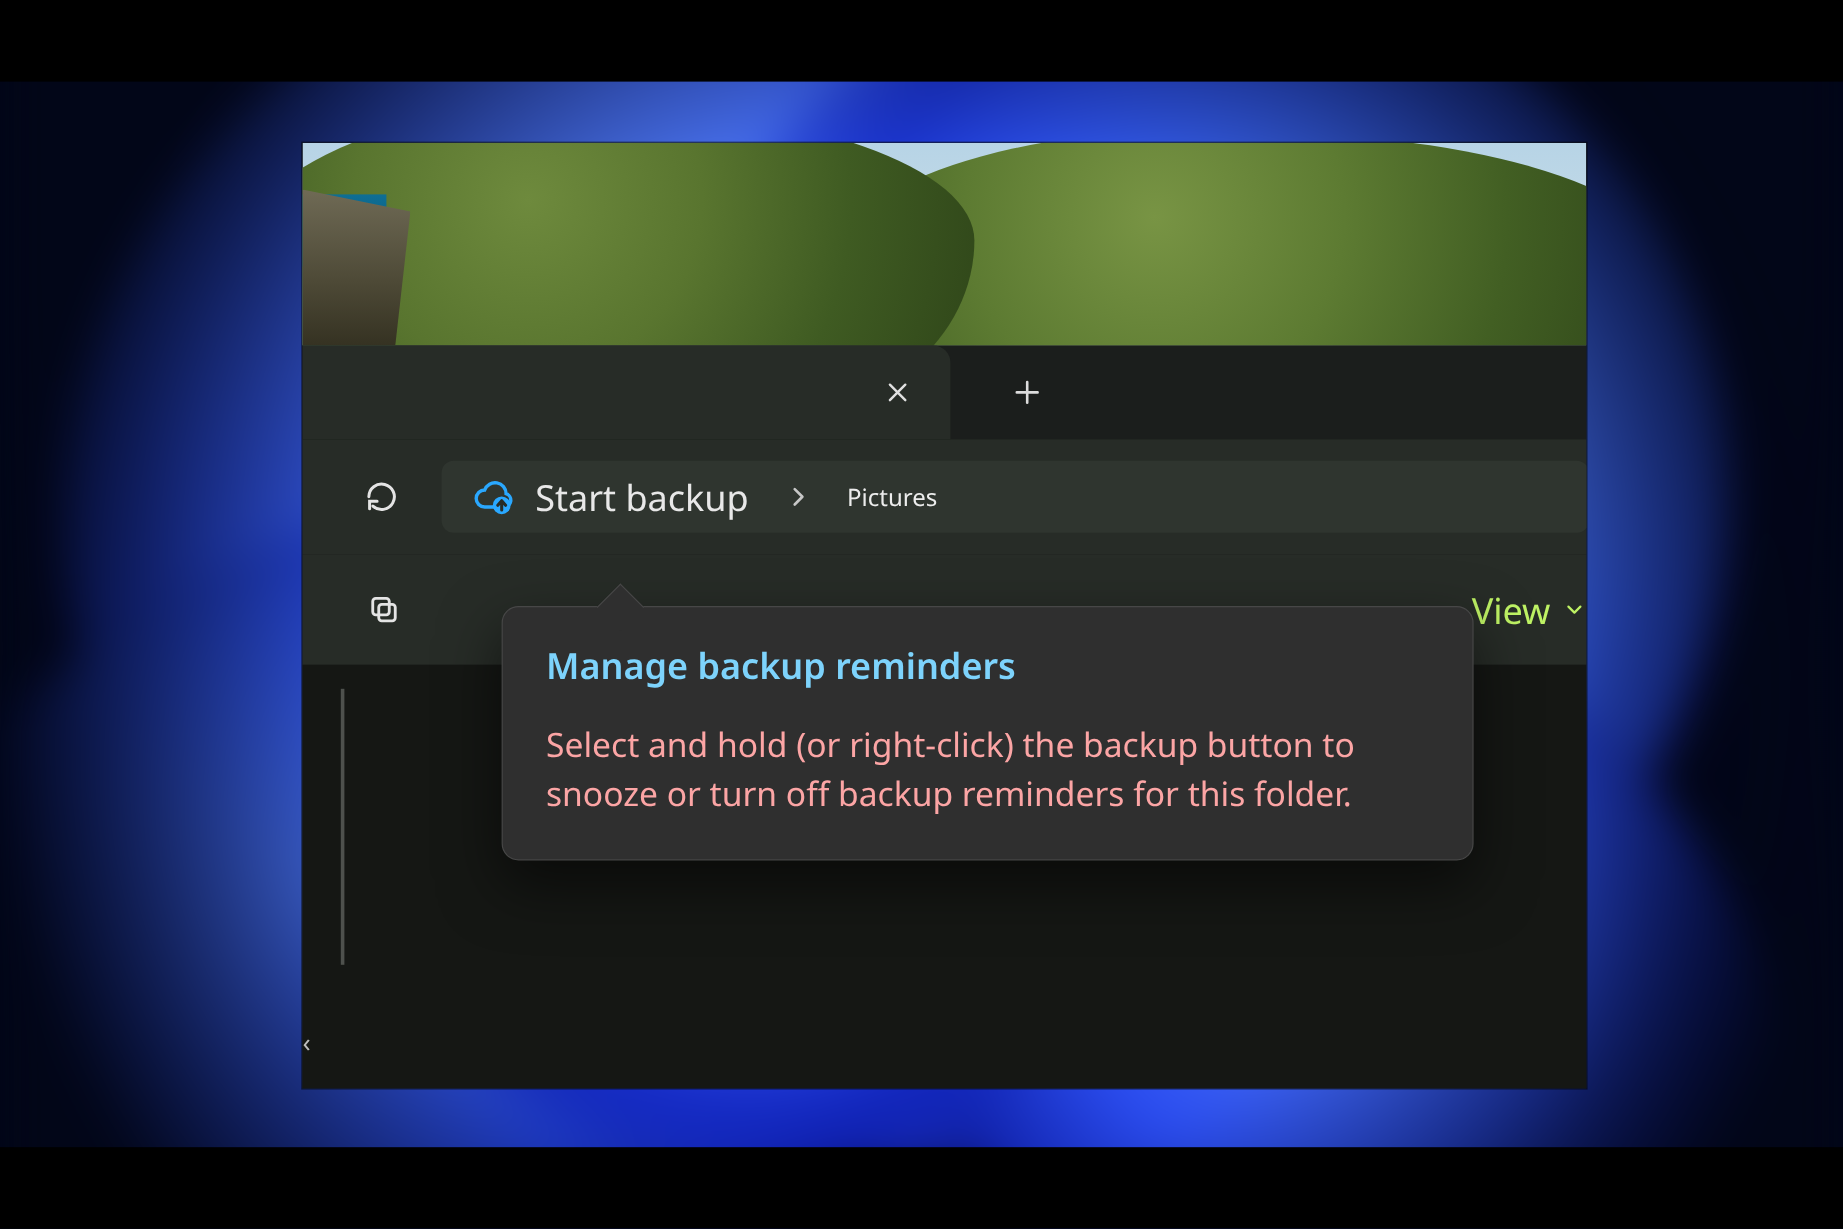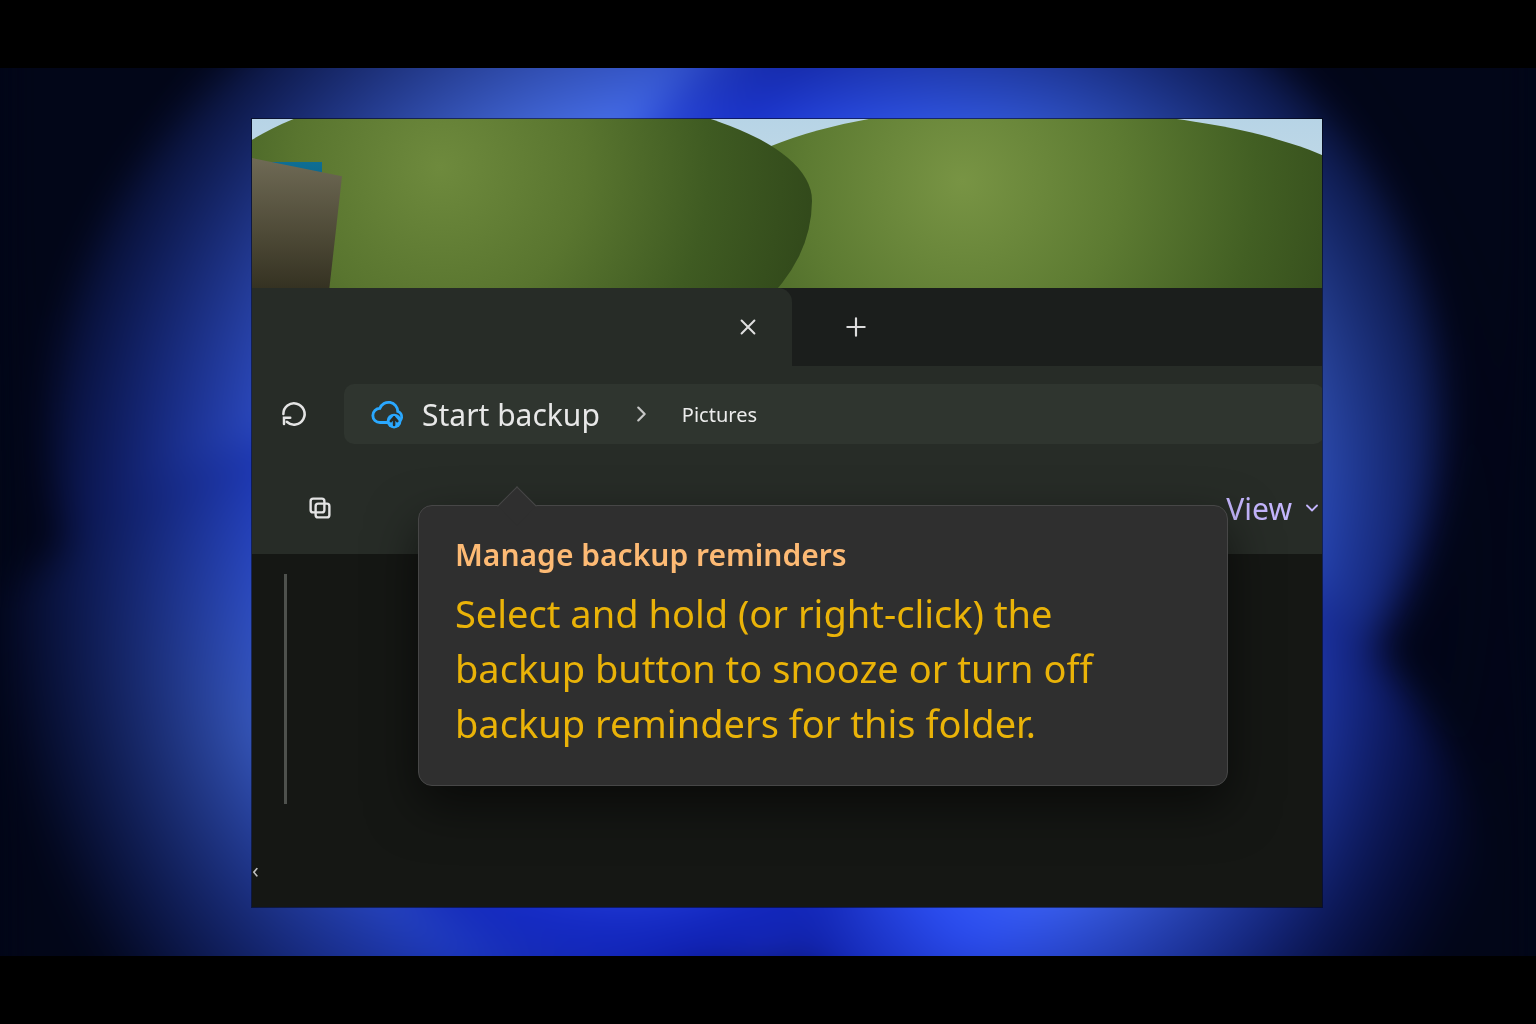--- a/index.html
+++ b/index.html
@@ -55,50 +55,50 @@
   .tab-active{position:absolute;left:0;top:0;height:78px;width:540px;
       background:#272c27;border-top-right-radius:14px;display:flex;align-items:center;
       justify-content:flex-end;padding-right:28px;}
   .tab-close{width:32px;height:32px;display:flex;align-items:center;justify-content:center;
       color:#e0e0e0;border-radius:6px;}
   .new-tab{position:absolute;left:572px;top:0;height:78px;width:64px;
       display:flex;align-items:center;justify-content:center;color:#dcdcdc;}
 
   
   .addr{height:96px;background:#272c27;display:flex;align-items:center;gap:28px;
-        padding-left:20px;}
+        padding-left:44px;}
   .iconbtn{width:44px;height:44px;display:flex;align-items:center;justify-content:center;
            color:#e4e4e4;border-radius:8px;}
   .crumbs{display:flex;align-items:center;gap:30px;height:60px;
           background:#2f352f;border-radius:10px;padding:0 26px;flex:1;margin-right:-2px;}
   .backup-pill{display:flex;align-items:center;gap:18px;color:#e8e8e8;font-size:30px;}
   .chev{color:#c7c7c7;}
   .crumb{font-size:20px;color:#ececec;}
 
   
   .cmd{height:92px;background:#272c27;display:flex;align-items:center;
        padding-left:46px;gap:32px;position:relative;color:#e4e4e4;}
   .view{position:absolute;right:0;top:0;height:92px;display:flex;align-items:center;
-        gap:10px;font-size:30px;color:#c4b5fd;padding-right:0;}
+        gap:10px;font-size:30px;color:#bef264;padding-right:0;}
 
   
   .pane{position:absolute;left:0;right:0;top:435px;bottom:0;background:#151714;}
   .vline{position:absolute;left:32px;top:20px;width:3px;height:230px;background:#4e514d;}
   .nub{position:absolute;left:0px;top:300px;width:12px;height:30px;font-size:22px;color:#bdbdbd;}
 
   
   .tooltip{position:absolute;left:418px;top:505px;width:810px;
            background:#2f2f2f;border:1px solid #474747;border-radius:14px;
            padding:28px 36px 34px;color:#e6e6e6;
            box-shadow:0 20px 50px rgba(0,0,0,.55);}
   .tooltip .tip{position:absolute;left:84px;top:-14px;width:28px;height:28px;
            background:#2f2f2f;border-left:1px solid #474747;border-top:1px solid #474747;
            transform:rotate(45deg);}
-  .tooltip h3{font-size:30px;font-weight:600;margin-bottom:11px;color:#fdba74;}
-  .tooltip p{font-size:38px;line-height:1.45;color:#eab308;}
+  .tooltip h3{font-size:30px;font-weight:600;margin-bottom:26px;color:#7dd3fc;}
+  .tooltip p{font-size:28px;line-height:1.45;color:#fca5a5;}
 
   svg{display:block;}
 </style>
 </head>
 <body>
 
 <div class="wallpaper">
   <div class="petal p1"></div>
   <div class="petal p2"></div>
   <div class="petal p3"></div>

